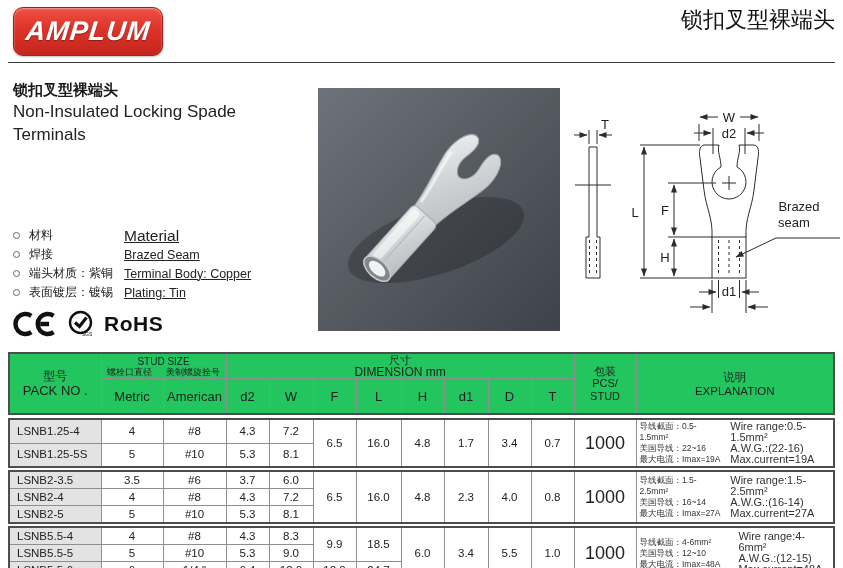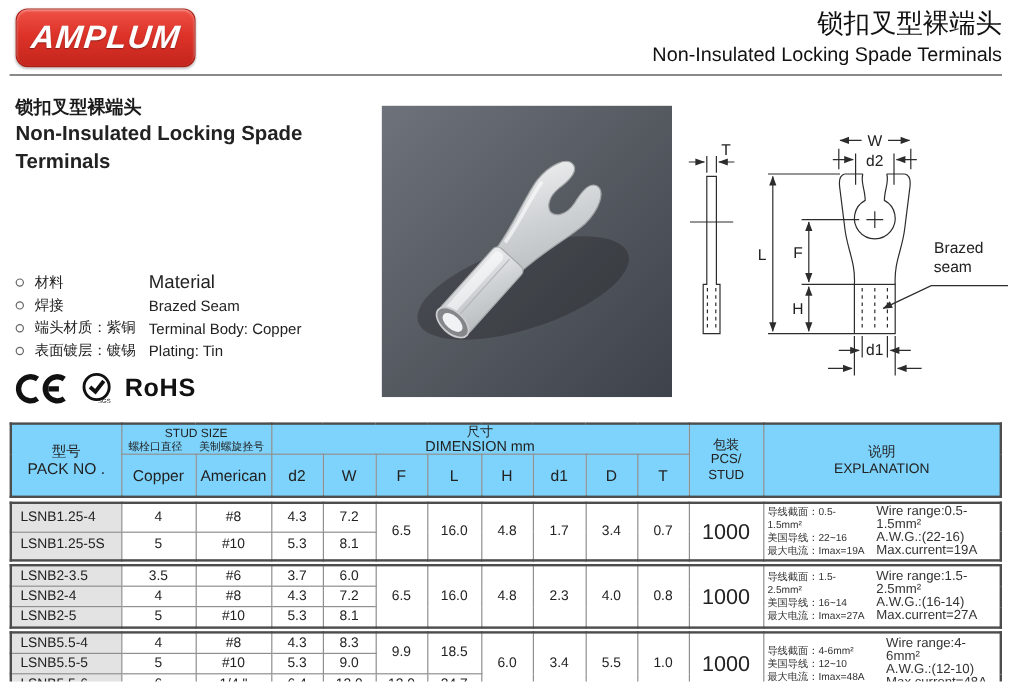--- a/index.html
+++ b/index.html
@@ -19,44 +19,44 @@
     transform:skewX(-6deg);text-shadow:0 1px 1px rgba(0,0,0,.35);
   }
   .head-titles{position:absolute;right:8px;top:5px;text-align:right;}
   .head-zh{font-size:22px;line-height:30px;color:#111;}
   .head-en{font-size:16.5px;line-height:23px;color:#111;}
   .divider{position:absolute;left:8px;right:8px;top:62px;height:1px;background:#3c3c3c;}
 
   
   .intro{position:absolute;left:13px;top:80px;width:290px;}
   .intro-zh{font-size:15px;font-weight:bold;line-height:20px;}
-  .intro-en{font-size:17px;line-height:23px;color:#222;font-weight:bold;}
+  .intro-en{font-size:17px;line-height:23px;color:#222;}
   .specs{position:absolute;left:13px;top:226px;}
   .spec-row{display:flex;align-items:center;height:19px;font-size:12px;color:#222;}
   .bullet{width:5px;height:5px;border:1.5px solid #666;border-radius:50%;margin-right:9px;flex:0 0 auto;}
   .spec-zh{width:95px;}
-  .spec-en{font-size:12.5px;}
+  .spec-en{font-size:12.5px;text-decoration:underline;}
   .spec-en.big{font-size:15.5px;}
   .certs{position:absolute;left:12px;top:309px;display:flex;align-items:center;gap:9px;}
   .rohs{font-size:21px;font-weight:bold;letter-spacing:.5px;color:#111;}
 
   
   .photo{position:absolute;left:318px;top:88px;width:242px;height:243px;}
 
   
   .diagram{position:absolute;left:566px;top:86px;width:276px;height:276px;}
   .diagram text{font-family:"Liberation Sans",sans-serif;font-size:13px;fill:#222;}
 
   
   .tables{position:absolute;left:8px;top:352px;width:827px;}
   table{border-collapse:collapse;table-layout:fixed;width:827px;border:2px solid #4d4d4d;}
   .thead{margin-bottom:3px;}
   .grp{margin-top:2px;border-radius:19px;}
   th,td{border:1px solid #8f8f8f;padding:0;text-align:center;vertical-align:middle;color:#222;}
-  th{font-weight:normal;background:#7dd3fc;}
+  th{font-weight:normal;background:#22c55e;}
   .h1 th{height:22px;}
   .h2 th{height:34px;font-size:13px;}
   .ih-zh{font-size:12px;line-height:14px;}
   .ih-en{font-size:13px;line-height:16px;}
   .stud-en{font-size:10px;line-height:11px;}
   .stud-zh{font-size:9px;line-height:10px;display:flex;justify-content:center;gap:14px;}
   .dim-zh{font-size:11px;line-height:12px;}
   .dim-en{font-size:12px;line-height:12px;}
   .pack div{font-size:11px;line-height:12.5px;}
   .expl-h div{font-size:11.5px;line-height:14px;}
@@ -69,21 +69,20 @@
   .xen{font-size:11px;line-height:11px;color:#333;}
 </style>
 </head>
 <body>
 
 <div class="logo">
   <span>AMPLUM</span>
 </div>
 <div class="head-titles">
   <div class="head-zh">锁扣叉型裸端头</div>
-  <div class="head-en">Non-Insulated Locking Spade Terminals</div>
 </div>
 <div class="divider"></div>
 
 <div class="intro">
   <div class="intro-zh">锁扣叉型裸端头</div>
   <div class="intro-en">Non-Insulated Locking Spade</div>
   <div class="intro-en">Terminals</div>
 </div>
 
 <div class="specs">
@@ -280,21 +279,21 @@
         <div>包装</div>
         <div>PCS/</div>
         <div>STUD</div>
       </th>
       <th rowspan="2" class="expl-h">
         <div>说明</div>
         <div>EXPLANATION</div>
       </th>
     </tr>
     <tr class="h2">
-      <th>Copper</th>
+      <th>Metric</th>
       <th>American</th>
       <th>d2</th>
       <th>W</th>
       <th>F</th>
       <th>L</th>
       <th>H</th>
       <th>d1</th>
       <th>D</th>
       <th>T</th>
     </tr>
@@ -450,21 +449,21 @@
       <td rowspan="3" class="pcs">1000</td>
       <td rowspan="3" class="expl">
         <div class="xw">
           <div class="xzh">
             <div>导线截面：4-6mm²</div>
             <div>美国导线：12~10</div>
             <div>最大电流：Imax=48A</div>
           </div>
           <div class="xen">
             <div>Wire range:4-6mm²</div>
-            <div>A.W.G.:(12-10)</div>
+            <div>A.W.G.:(12-15)</div>
             <div>Max.current=48A</div>
           </div>
         </div>
       </td>
     </tr>
     <tr>
       <td class="item">LSNB5.5-5</td>
       <td>5</td>
       <td>#10</td>
       <td>5.3</td>

